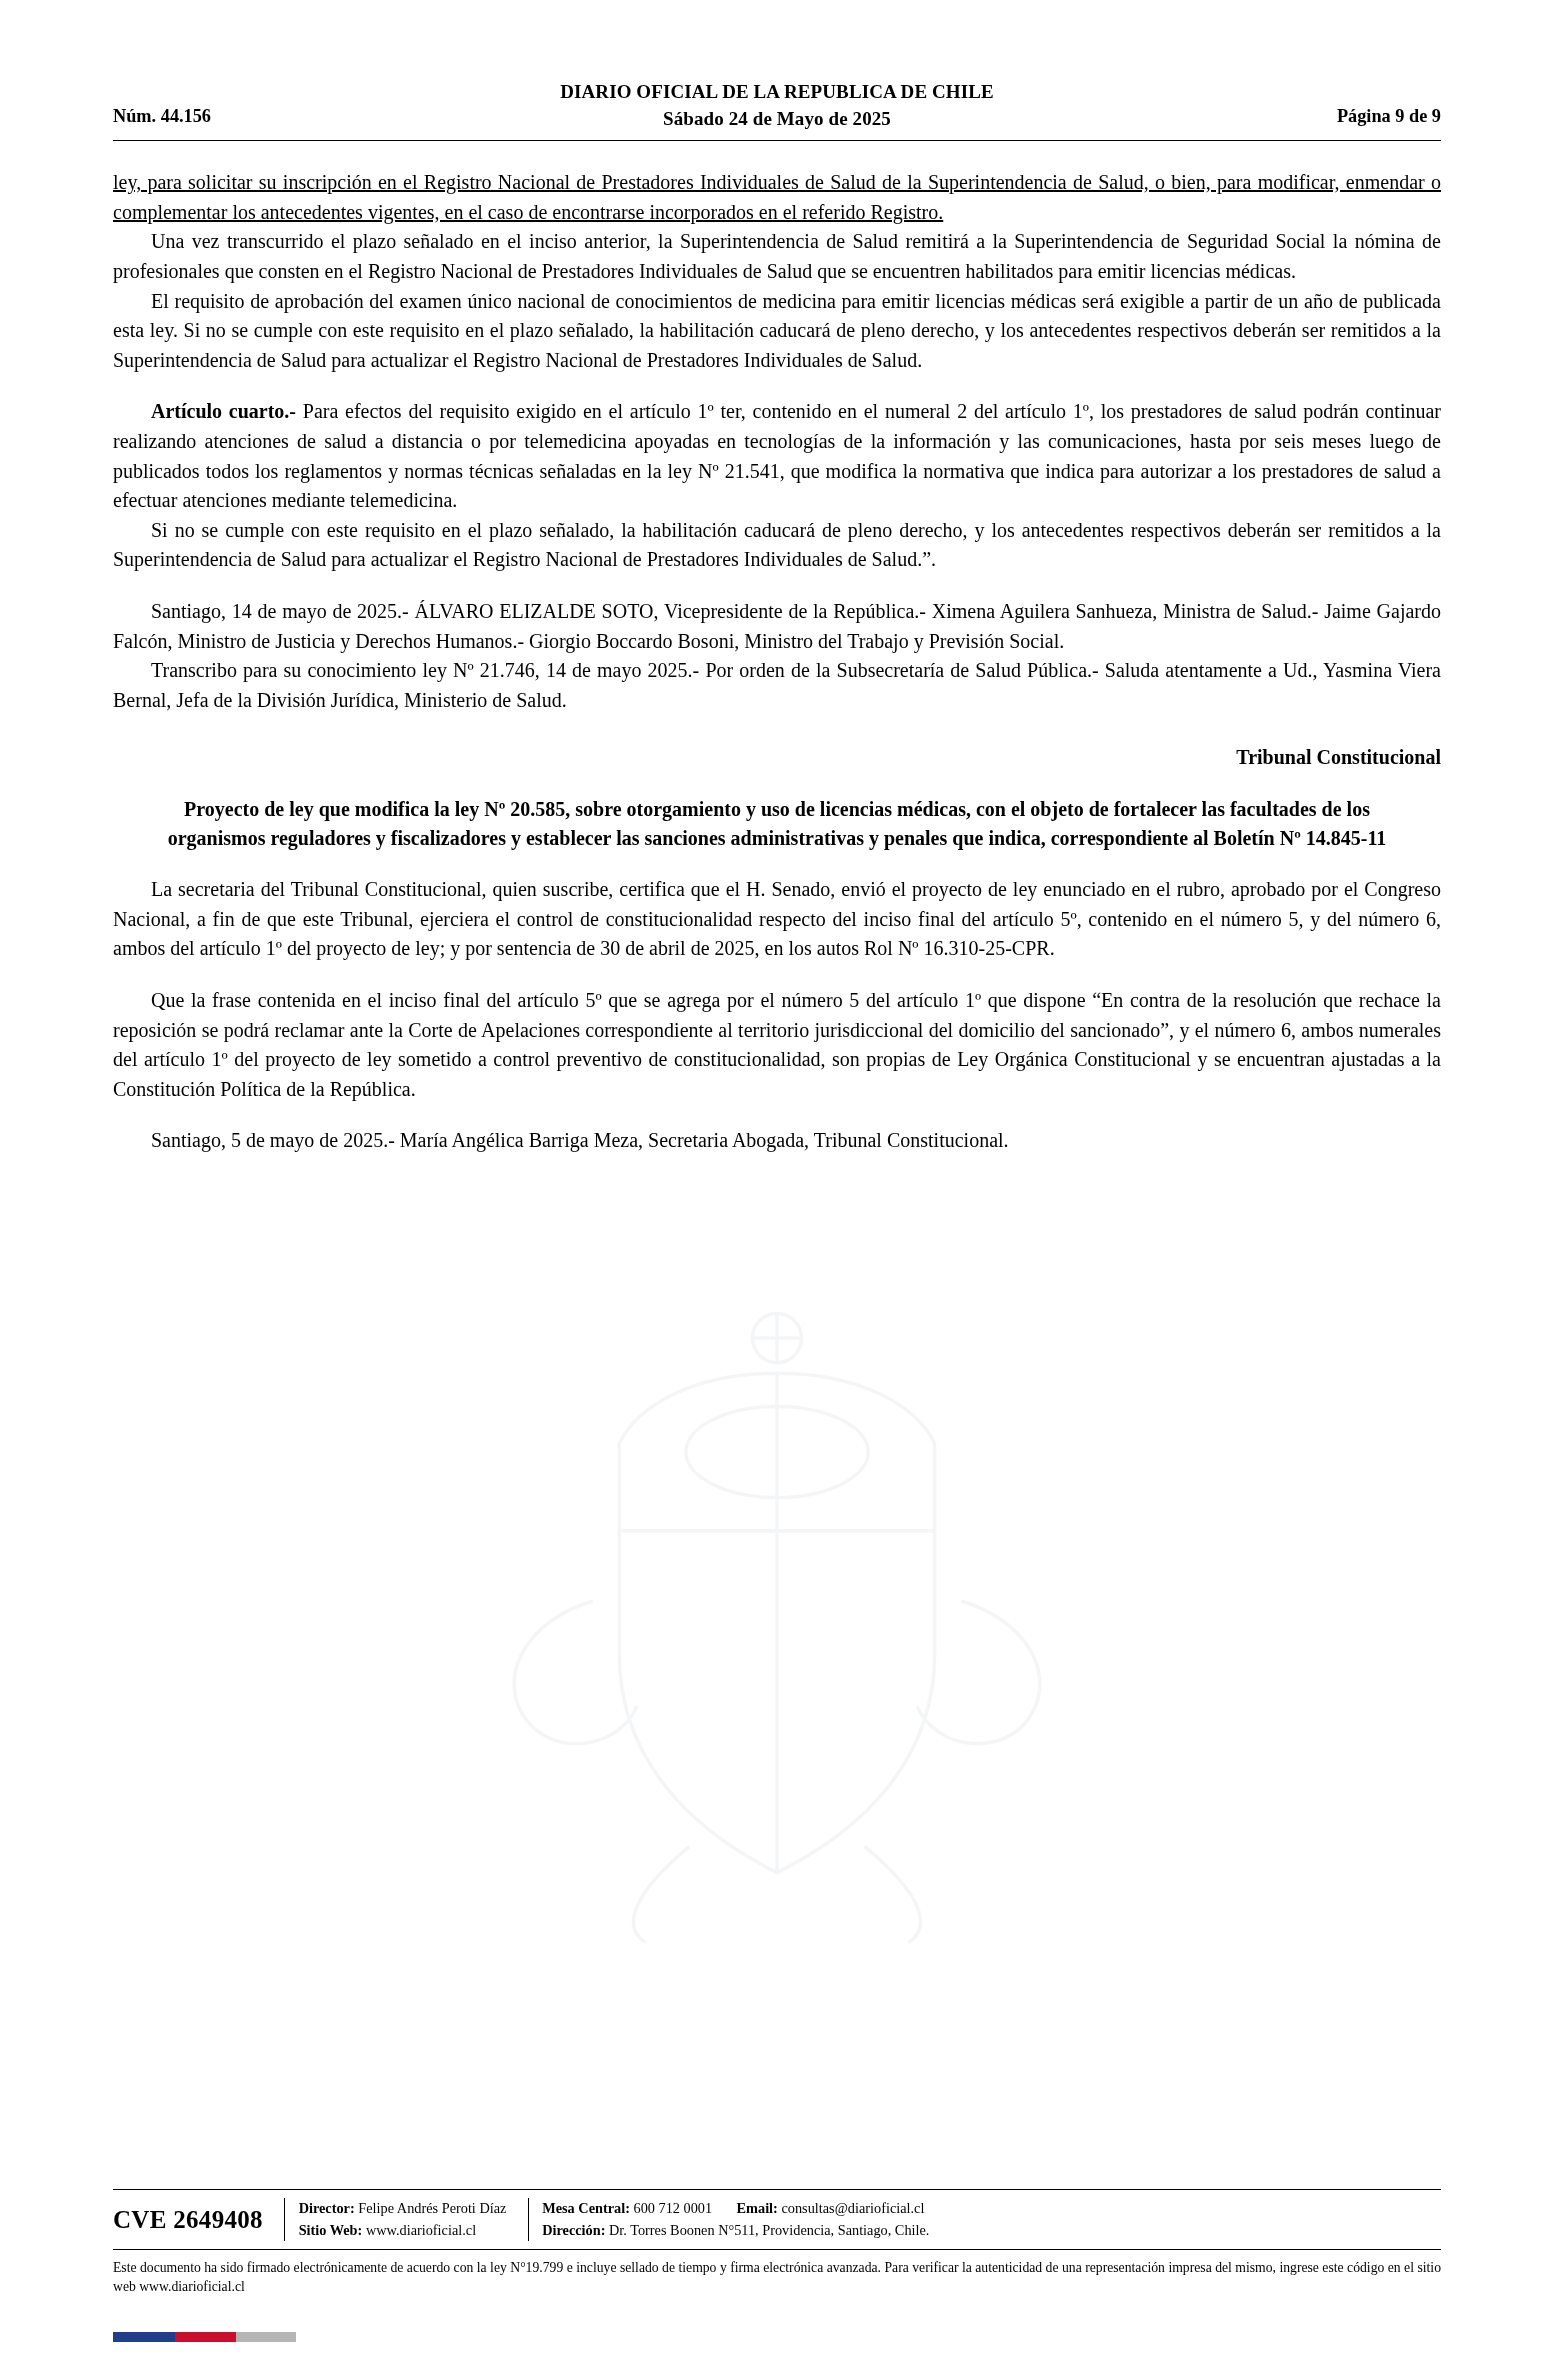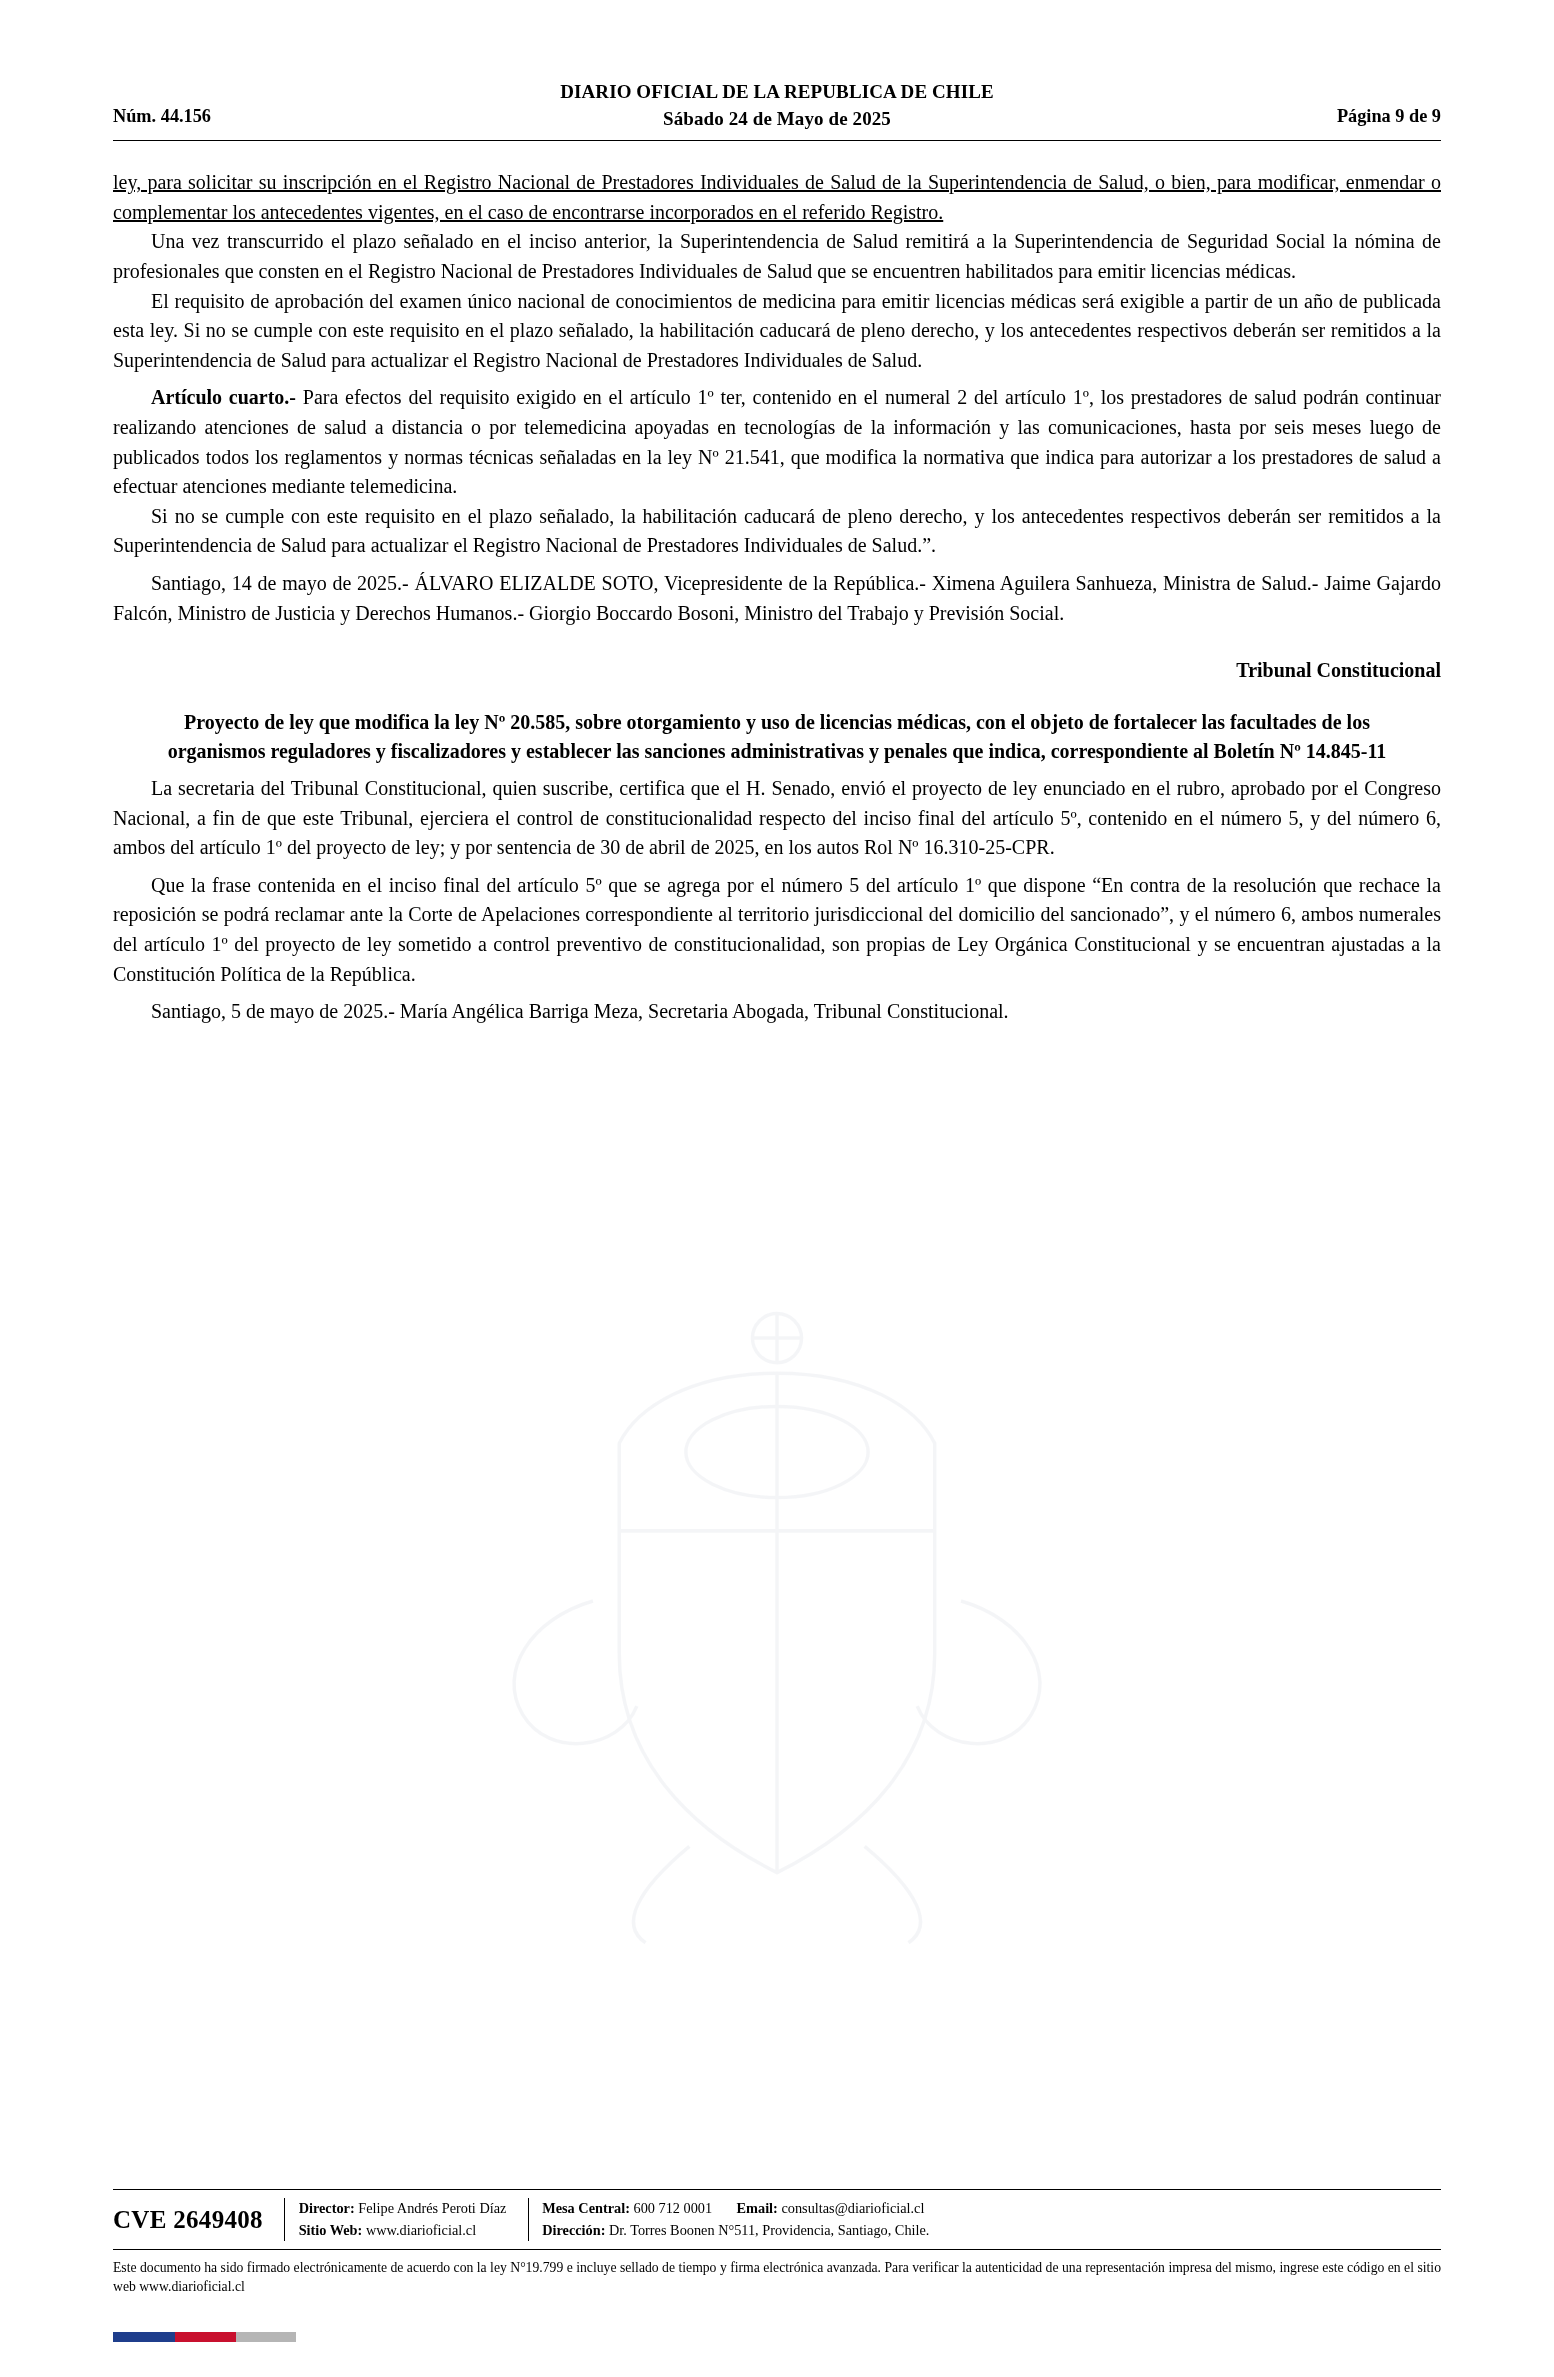--- a/index.html
+++ b/index.html
@@ -80,21 +80,21 @@
     text-indent: 38px;
     text-align: justify;
   }
   p.noindent {
     margin: 0;
     text-indent: 0;
     text-align: justify;
     text-decoration: underline;
   }
   p.gap-lg {
-    margin-top: 8px;
+    margin-top: 22px;
   }
   .b { font-weight: bold; }
 
   h2.section-title {
     text-align: right;
     font-weight: bold;
     font-size: 20px;
     margin: 28px 0 0 0;
   }
   .proyecto-title {
@@ -195,20 +195,21 @@
       <p class="noindent">ley, para solicitar su inscripción en el Registro Nacional de Prestadores Individuales de Salud de la Superintendencia de Salud, o bien, para modificar, enmendar o complementar los antecedentes vigentes, en el caso de encontrarse incorporados en el referido Registro.</p>
       <p class="para">Una vez transcurrido el plazo señalado en el inciso anterior, la Superintendencia de Salud remitirá a la Superintendencia de Seguridad Social la nómina de profesionales que consten en el Registro Nacional de Prestadores Individuales de Salud que se encuentren habilitados para emitir licencias médicas.</p>
       <p class="para">El requisito de aprobación del examen único nacional de conocimientos de medicina para emitir licencias médicas será exigible a partir de un año de publicada esta ley. Si no se cumple con este requisito en el plazo señalado, la habilitación caducará de pleno derecho, y los antecedentes respectivos deberán ser remitidos a la Superintendencia de Salud para actualizar el Registro Nacional de Prestadores Individuales de Salud.</p>
 
       <p class="para gap-lg"><span class="b">Artículo cuarto.-</span><span> Para efectos del requisito exigido en el artículo 1º ter, contenido en el numeral 2 del artículo 1º, los prestadores de salud podrán continuar realizando atenciones de salud a distancia o por telemedicina apoyadas en tecnologías de la información y las comunicaciones, hasta por seis meses luego de publicados todos los reglamentos y normas técnicas señaladas en la ley Nº 21.541, que modifica la normativa que indica para autorizar a los prestadores de salud a efectuar atenciones mediante telemedicina.</span></p>
 
       <p class="para">Si no se cumple con este requisito en el plazo señalado, la habilitación caducará de pleno derecho, y los antecedentes respectivos deberán ser remitidos a la Superintendencia de Salud para actualizar el Registro Nacional de Prestadores Individuales de Salud.”.</p>
 
 
       <p class="para gap-lg">Santiago, 14 de mayo de 2025.- ÁLVARO ELIZALDE SOTO, Vicepresidente de la República.- Ximena Aguilera Sanhueza, Ministra de Salud.- Jaime Gajardo Falcón, Ministro de Justicia y Derechos Humanos.- Giorgio Boccardo Bosoni, Ministro del Trabajo y Previsión Social.</p>
+      <p class="para">Transcribo para su conocimiento ley Nº 21.746, 14 de mayo 2025.- Por orden de la Subsecretaría de Salud Pública.- Saluda atentamente a Ud., Yasmina Viera Bernal, Jefa de la División Jurídica, Ministerio de Salud.</p>
 
       <h2 class="section-title">Tribunal Constitucional</h2>
 
       <div class="proyecto-title">Proyecto de ley que modifica la ley Nº 20.585, sobre otorgamiento y uso de licencias médicas, con el objeto de fortalecer las facultades de los organismos reguladores y fiscalizadores y establecer las sanciones administrativas y penales que indica, correspondiente al Boletín Nº 14.845-11</div>
 
       <p class="para gap-lg">La secretaria del Tribunal Constitucional, quien suscribe, certifica que el H. Senado, envió el proyecto de ley enunciado en el rubro, aprobado por el Congreso Nacional, a fin de que este Tribunal, ejerciera el control de constitucionalidad respecto del inciso final del artículo 5º, contenido en el número 5, y del número 6, ambos del artículo 1º del proyecto de ley; y por sentencia de 30 de abril de 2025, en los autos Rol Nº 16.310-25-CPR.</p>
 
 
       <p class="para gap-lg">Que la frase contenida en el inciso final del artículo 5º que se agrega por el número 5 del artículo 1º que dispone “En contra de la resolución que rechace la reposición se podrá reclamar ante la Corte de Apelaciones correspondiente al territorio jurisdiccional del domicilio del sancionado”, y el número 6, ambos numerales del artículo 1º del proyecto de ley sometido a control preventivo de constitucionalidad, son propias de Ley Orgánica Constitucional y se encuentran ajustadas a la Constitución Política de la República.</p>
 

